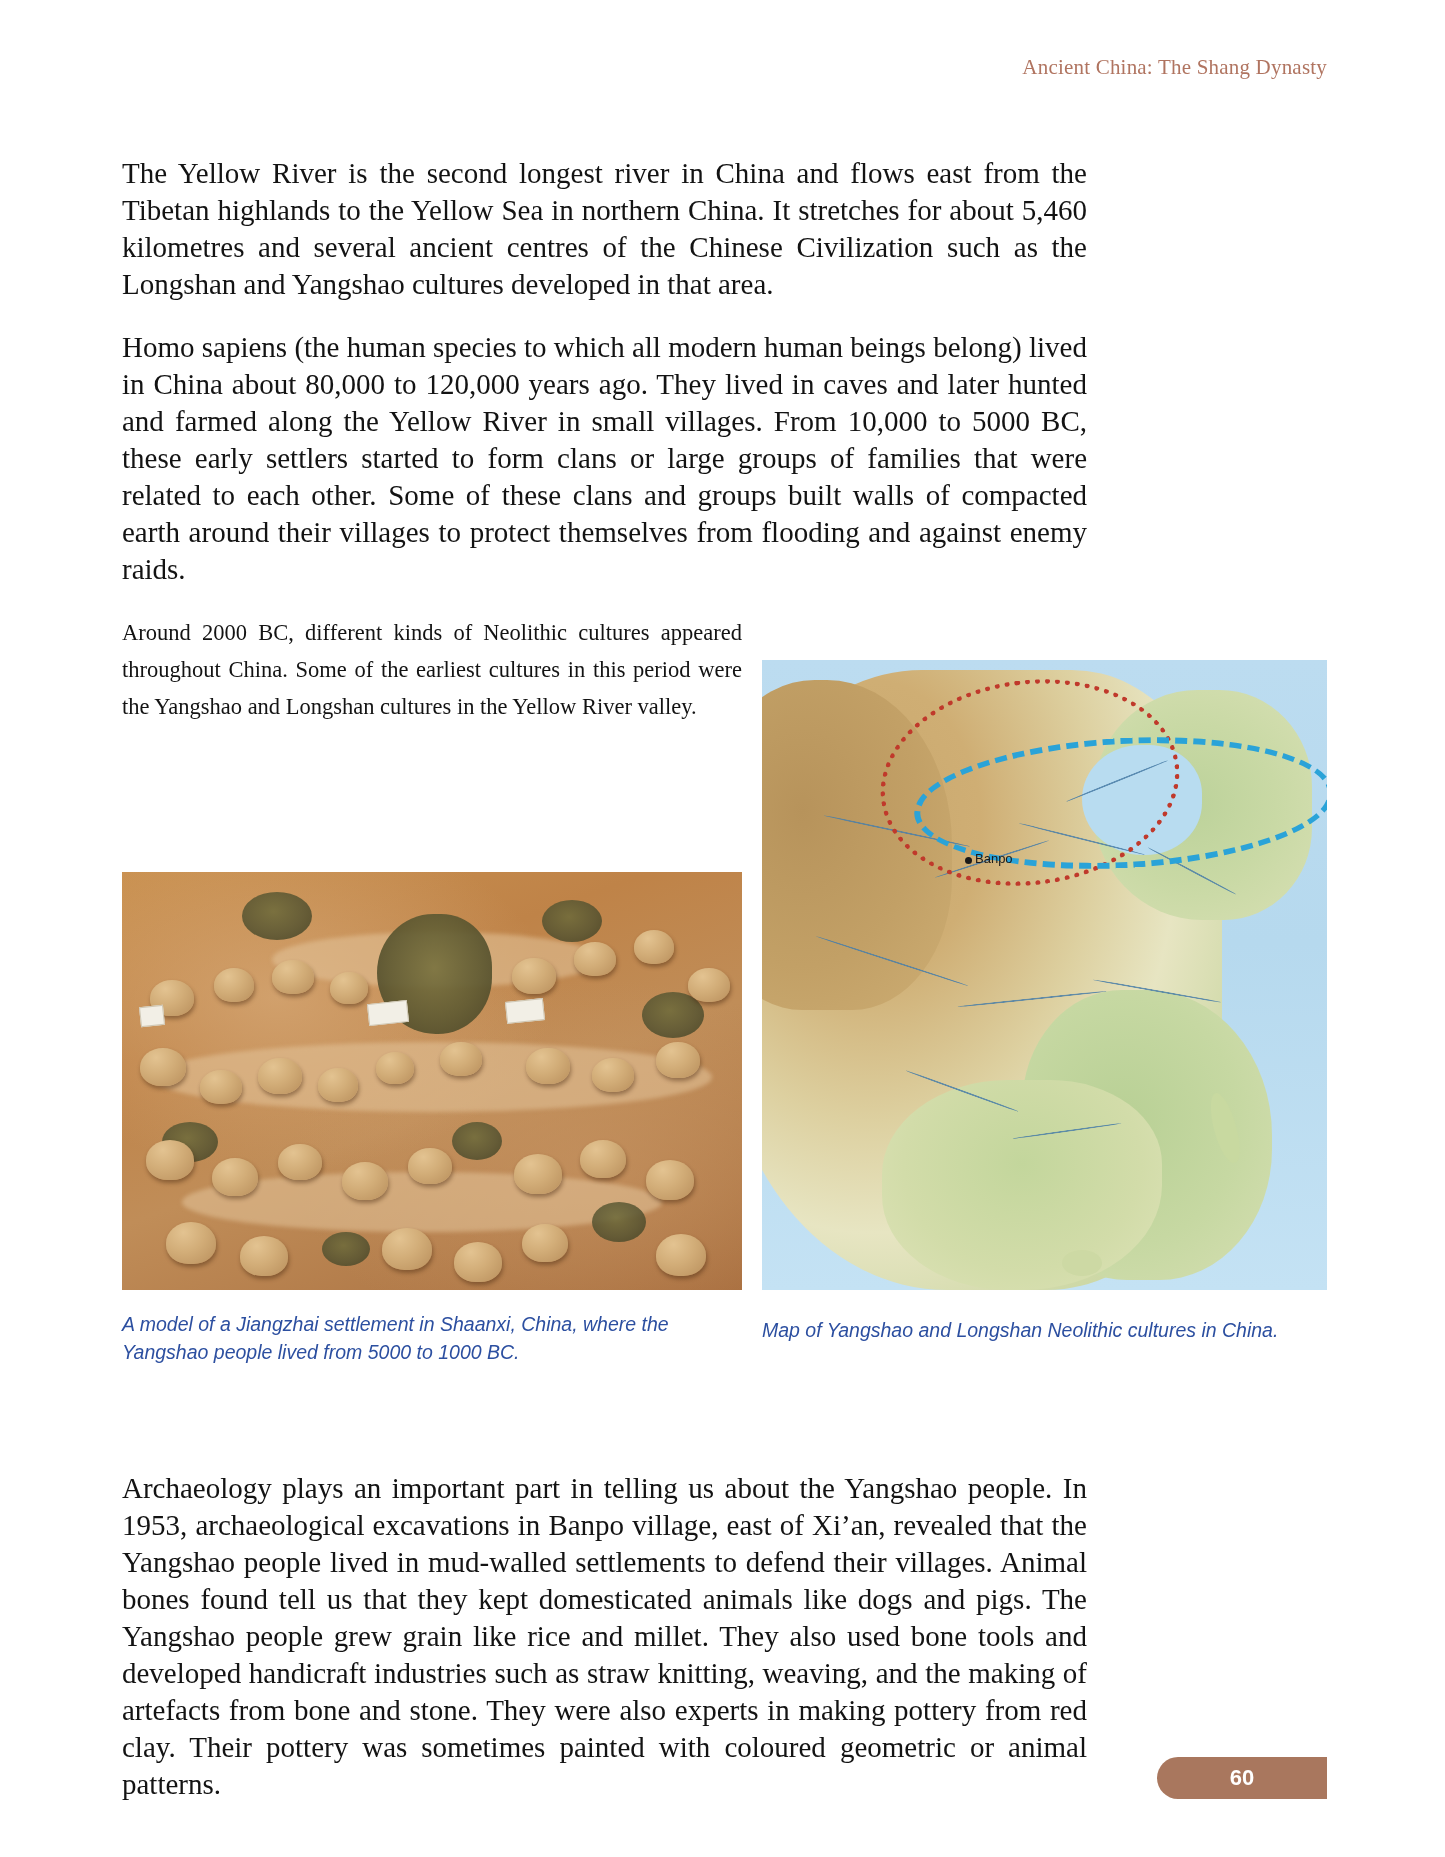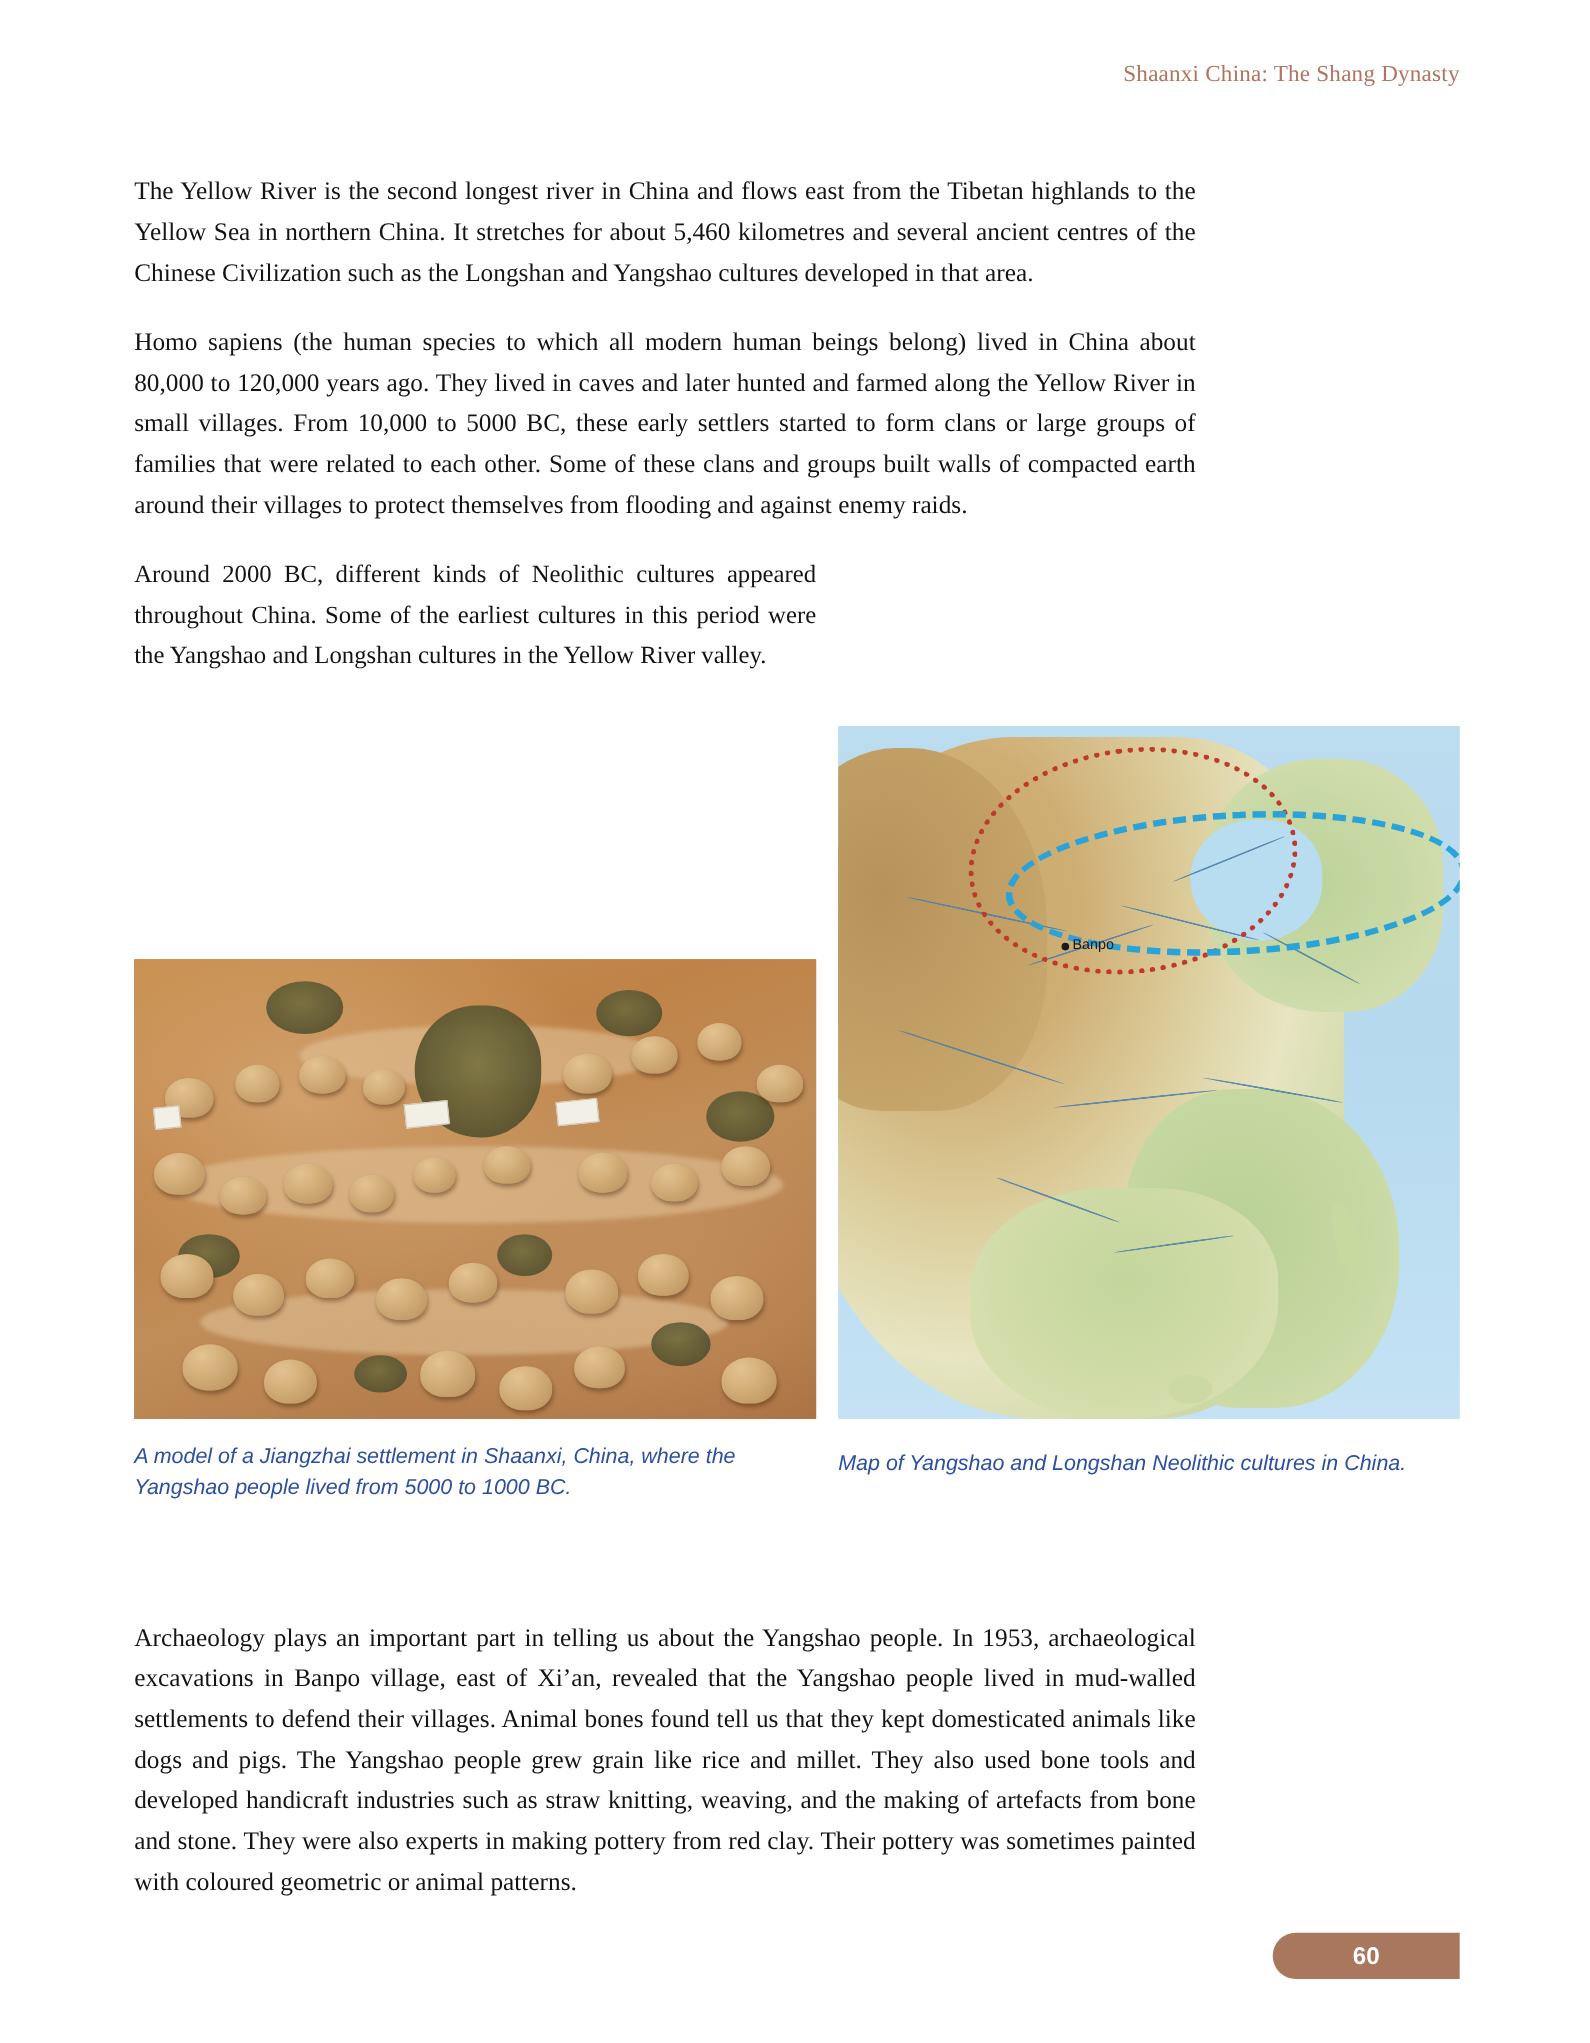--- a/index.html
+++ b/index.html
@@ -35,21 +35,21 @@
   
   .content {
     position: absolute;
     left: 122px;
     top: 155px;
     width: 965px;
   }
 
   p.body {
     font-family: "Liberation Serif", serif;
-    font-size: 23px;
+    font-size: 29px;
     line-height: 37px;
     color: #131313;
     text-align: justify;
     text-justify: inter-word;
     margin-bottom: 26px;
   }
 
   h2.section-heading {
     font-family: "Liberation Sans", sans-serif;
     font-size: 29px;
@@ -330,21 +330,21 @@
     font-size: 22px;
     font-weight: bold;
     color: #ffffff;
   }
 </style>
 </head>
 <body>
 
 <div class="page">
 
-  <div class="running-header">Shaanxi China: The Shang Dynasty</div>
+  <div class="running-header">Ancient China: The Shang Dynasty</div>
 
   <div class="content">
     <p class="body">The Yellow River is the second longest river in China and flows east from the Tibetan highlands to the Yellow Sea in northern China. It stretches for about 5,460 kilometres and several ancient centres of the Chinese Civilization such as the Longshan and Yangshao cultures developed in that area.</p>
 
     <p class="body">Homo sapiens (the human species to which all modern human beings belong) lived in China about 80,000 to 120,000 years ago. They lived in caves and later hunted and farmed along the Yellow River in small villages. From 10,000 to 5000 BC, these early settlers started to form clans or large groups of families that were related to each other. Some of these clans and groups built walls of compacted earth around their villages to protect themselves from flooding and against enemy raids.</p>
 
 
     <p class="intro-narrow">Around 2000 BC, different kinds of Neolithic cultures appeared throughout China. Some of the earliest cultures in this period were the Yangshao and Longshan cultures in the Yellow River valley.</p>
   </div>
 

